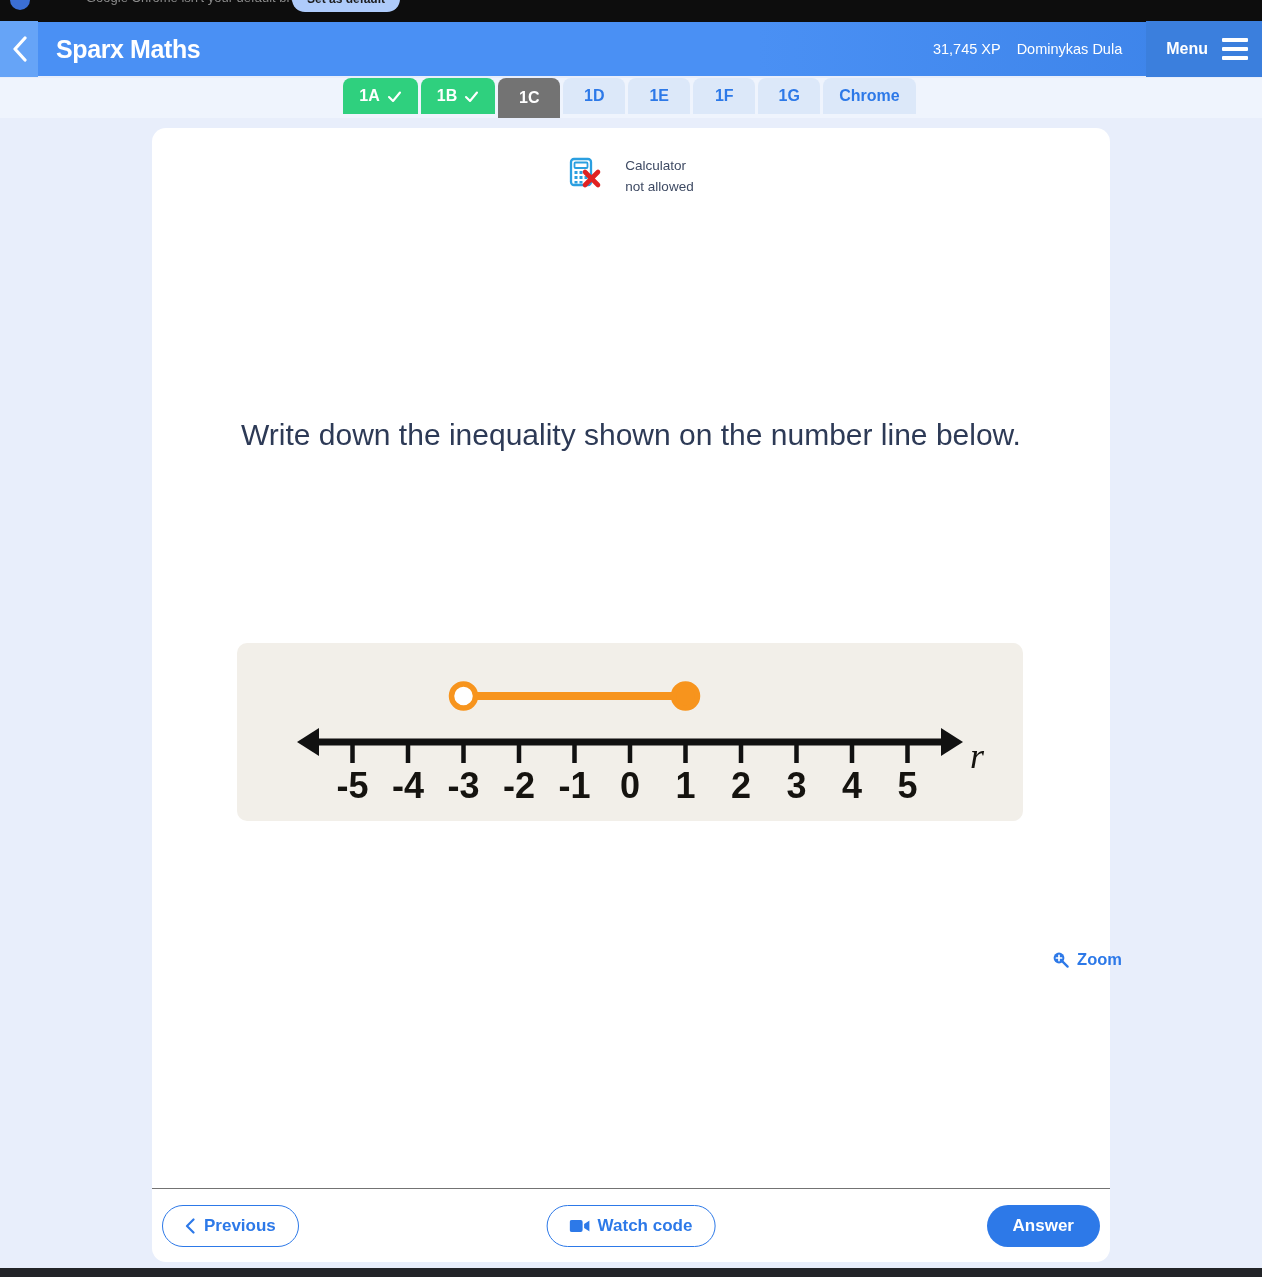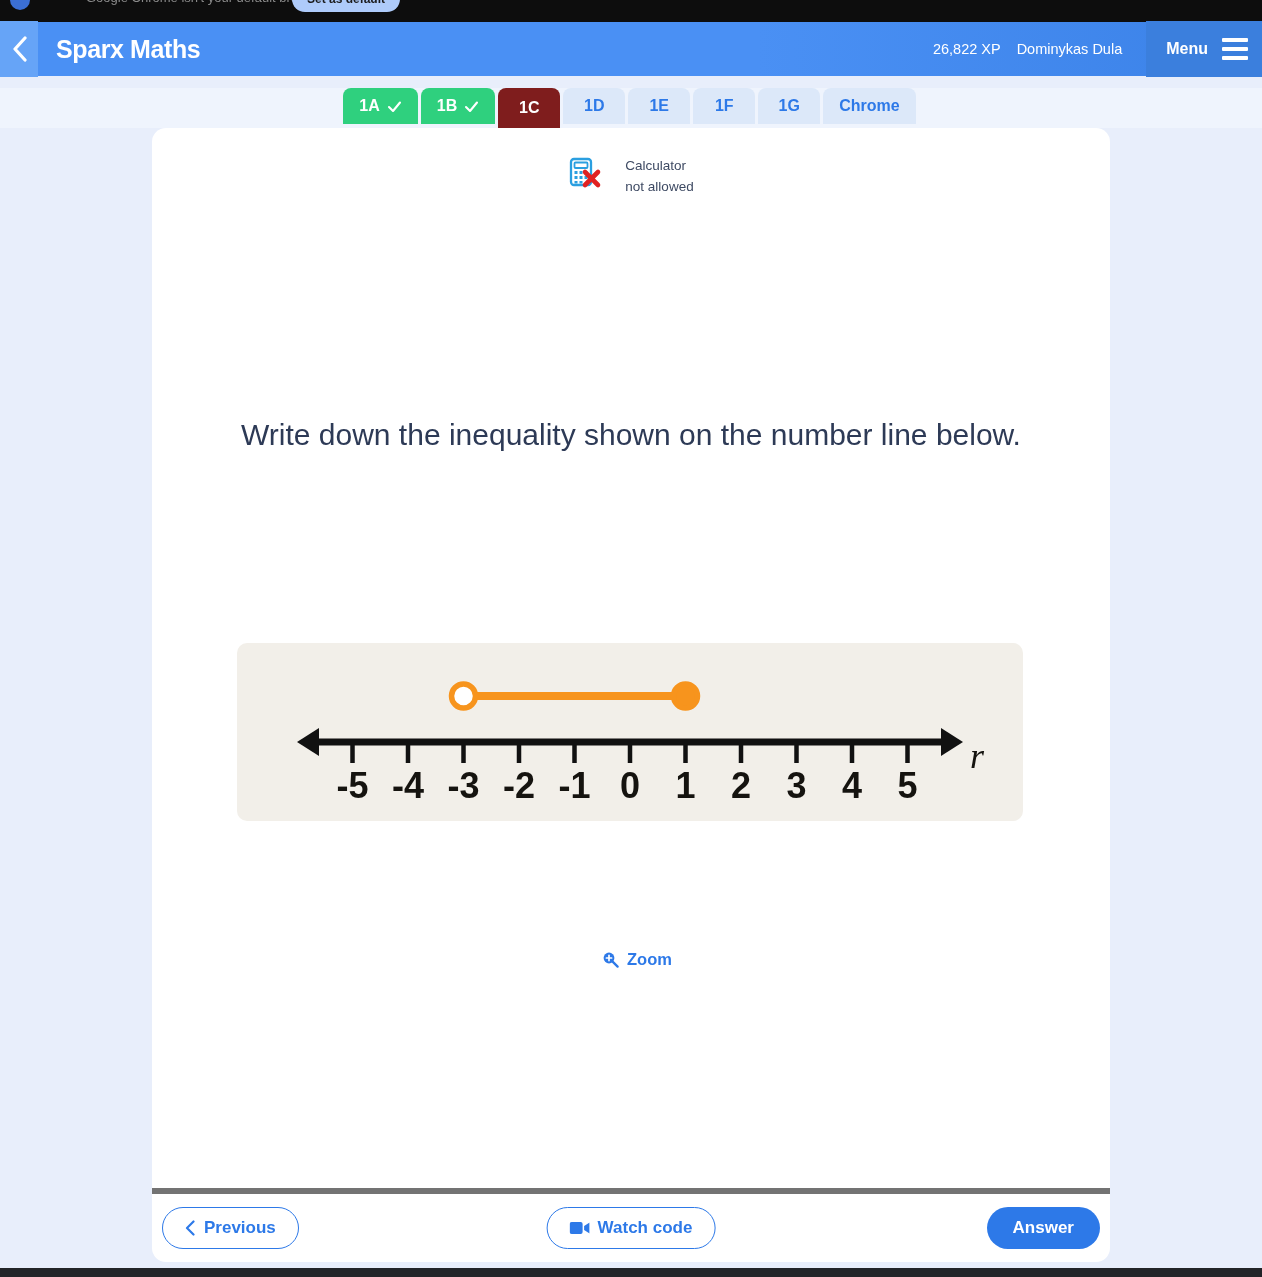--- a/index.html
+++ b/index.html
@@ -107,21 +107,21 @@
     font-size: 16px;
     font-weight: bold;
     white-space: nowrap;
   }
   .hamburger { width: 26px; display: flex; flex-direction: column; gap: 5px; }
   .hamburger span { display: block; height: 4px; background: #ffffff; border-radius: 1px; }
 
   
   .tabs-strip {
     position: absolute;
-    top: 88px; left: 0;
+    top: 78px; left: 0;
     width: 1262px;
     height: 40px;
     background: #eff4fd;
     display: flex;
     justify-content: center;
     align-items: flex-start;
   }
   .tab {
     height: 36px;
     min-width: 62px;
@@ -130,21 +130,21 @@
     display: flex;
     align-items: center;
     justify-content: center;
     gap: 7px;
     font-size: 16px;
     font-weight: bold;
     cursor: pointer;
     margin-right: 3px;
   }
   .tab.done { background: #2fd07e; color: #ffffff; }
-  .tab.active { background: #7f1d1d; color: #ffffff; height: 40px; border-radius: 8px 8px 0 0; }
+  .tab.active { background: #737373; color: #ffffff; height: 40px; border-radius: 8px 8px 0 0; }
   .tab.todo { background: #dce8f9; color: #2d79e8; }
   .tab .check { width: 15px; height: 15px; }
 
   
   .card {
     position: absolute;
     top: 128px;
     left: 152px;
     width: 958px;
     height: 1134px;
@@ -197,35 +197,35 @@
     border-radius: 10px;
     overflow: hidden;
   }
   .figure svg { display: block; }
 
   .zoom-link {
     position: absolute;
     top: 822px; left: 0;
     width: 970px;
     display: flex;
-    justify-content: center;
+    justify-content: flex-end;
     align-items: center;
     gap: 8px;
     cursor: pointer;
   }
   .zoom-icon { width: 17px; height: 17px; }
   .zoom-text { color: #2d79e8; font-size: 16.5px; font-weight: bold; }
 
   
   .footer {
     position: absolute;
     bottom: 0; left: 0;
     width: 958px;
     height: 74px;
-    border-top: 6px solid #737373;
+    border-top: 1px solid #737373;
     display: flex;
     align-items: center;
     padding: 0 10px;
     text-decoration: underline;
   }
   .btn-outline {
     border: 1.6px solid #2d79e8;
     color: #2d79e8;
     background: #ffffff;
     border-radius: 22px;
@@ -278,21 +278,21 @@
 </div>
 
 <div class="app-header">
   <div class="back-btn">
     <svg class="back-chevron" viewBox="0 0 15 26">
       <polyline points="13,2 3,13 13,24" fill="none" stroke="#ffffff" stroke-width="3.2" stroke-linecap="round" stroke-linejoin="round"></polyline>
     </svg>
   </div>
   <div class="brand-title">Sparx Maths</div>
   <div class="header-spacer"></div>
-  <div class="xp-label">26,822 XP</div>
+  <div class="xp-label">31,745 XP</div>
   <div class="user-name">Dominykas Dula</div>
   <div class="menu-zone">
     <span class="menu-label">Menu</span>
     <span class="hamburger">
       <span></span>
         <span></span>
         <span></span>
     </span>
   </div>
 </div>

